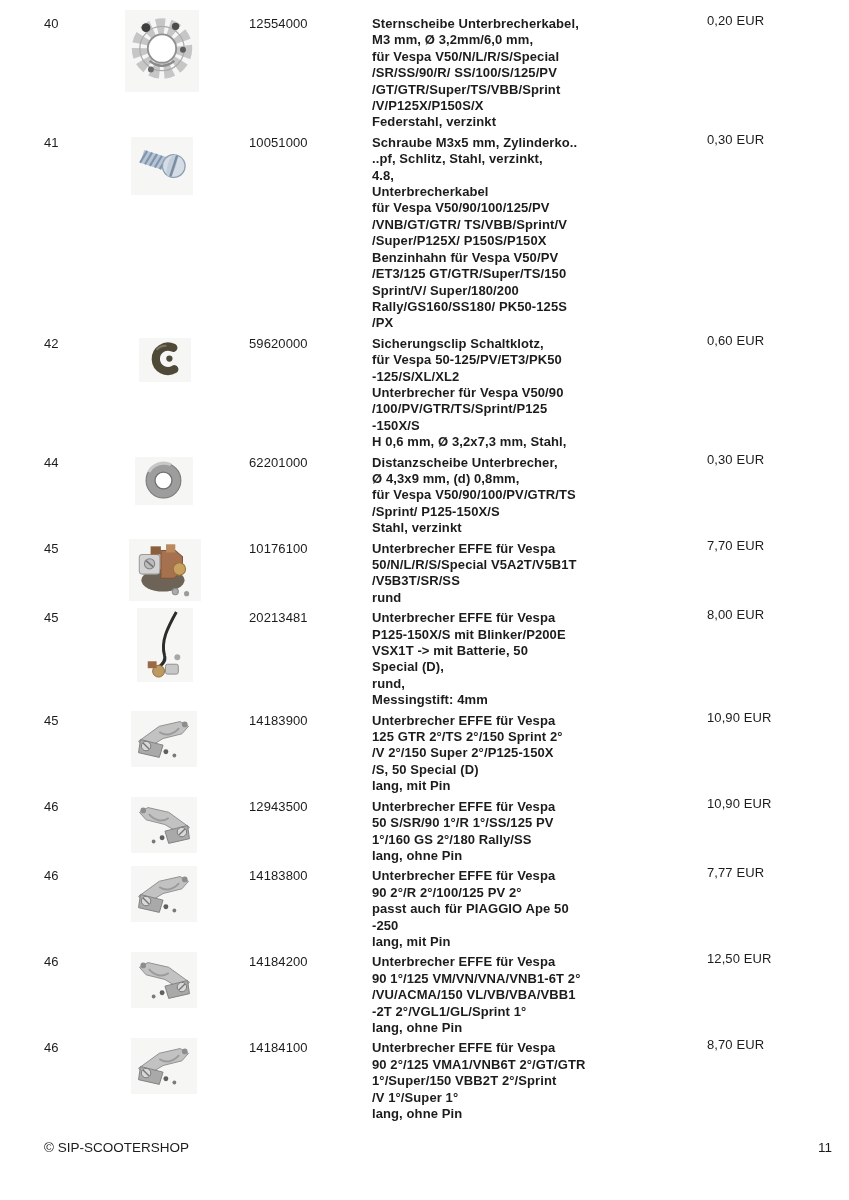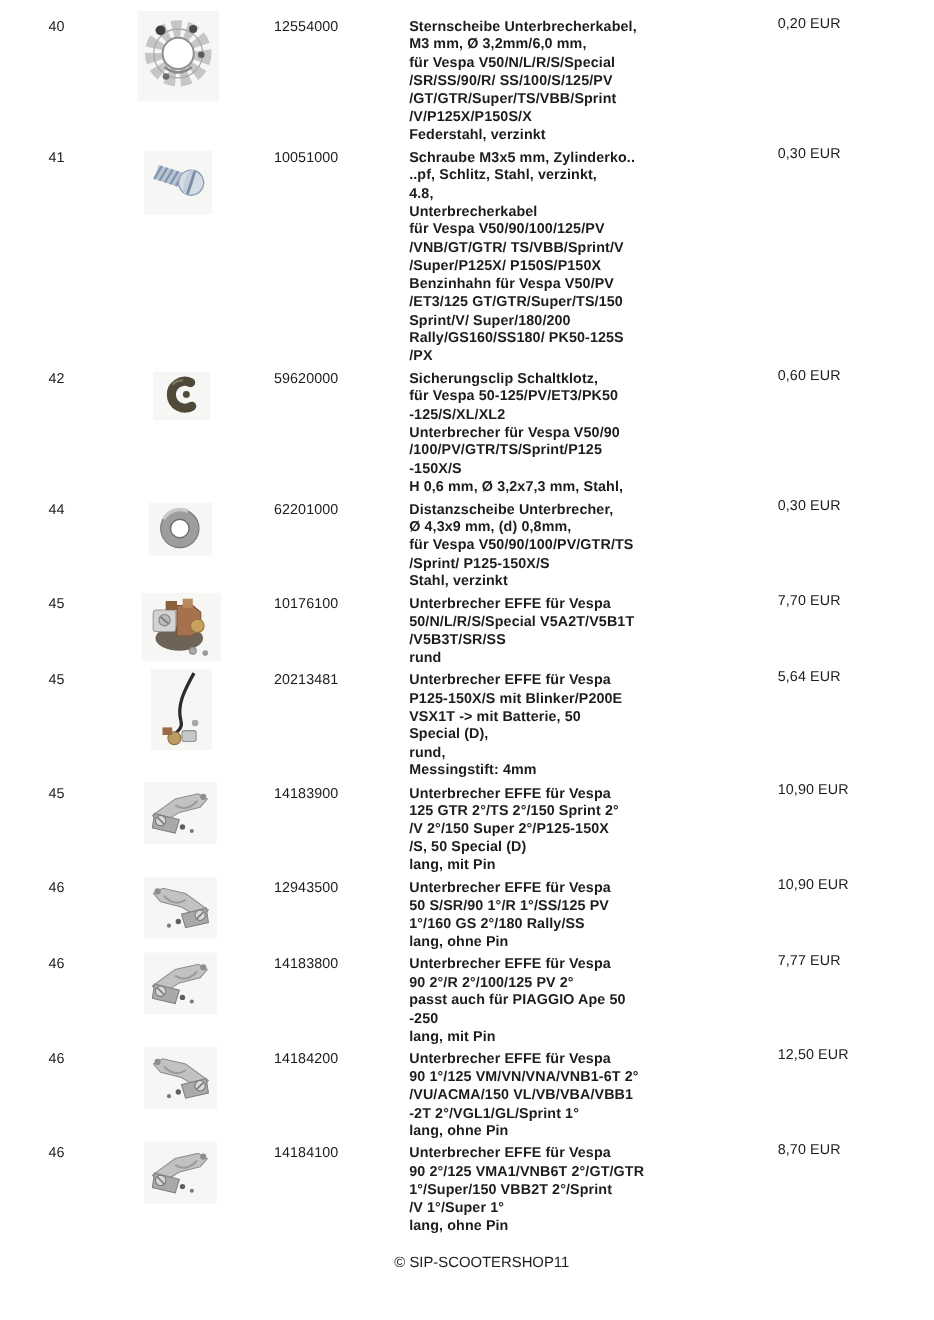--- a/index.html
+++ b/index.html
@@ -43,21 +43,21 @@
   .ph-44 { width: 58px; height: 48px; margin-top: 2px; margin-left: 10px; }
   .ph-45a { width: 72px; height: 62px; margin-top: -2px; margin-left: 4px; }
   .ph-45b { width: 56px; height: 74px; margin-top: -2px; margin-left: 12px; }
   .ph-pts { width: 66px; height: 56px; margin-top: -2px; margin-left: 6px; }
   .footer {
     position: absolute;
     left: 20px;
     right: 41px;
     top: 1140px;
     display: flex;
-    justify-content: center;
+    justify-content: space-between;
     font-size: 13.5px;
   }
   .hidden-defs { position: absolute; width: 0; height: 0; overflow: hidden; }
 </style>
 </head>
 <body>
 
 <svg class="hidden-defs" aria-hidden="true">
   <symbol id="sym-star-washer" viewBox="0 0 60 60">
     <circle cx="30" cy="28" r="18" fill="none" stroke="#c6c6c6" stroke-width="13" stroke-dasharray="6.5 3.5"></circle>
@@ -224,21 +224,21 @@
             <use href="#sym-breaker-wire"></use>
           </svg>
       </div>
       <div class="c-part">20213481</div>
       <div class="c-desc">Unterbrecher EFFE für Vespa
 P125-150X/S mit Blinker/P200E
 VSX1T -&gt; mit Batterie, 50
 Special (D),
 rund,
 Messingstift: 4mm</div>
-      <div class="c-price">5,64 EUR</div>
+      <div class="c-price">8,00 EUR</div>
     </div>
 
     <div class="row">
       <div class="c-item">45</div>
       <div class="c-img">
         <svg class="photo ph-pts">
             <use href="#sym-breaker-points"></use>
           </svg>
       </div>
       <div class="c-part">14183900</div>

